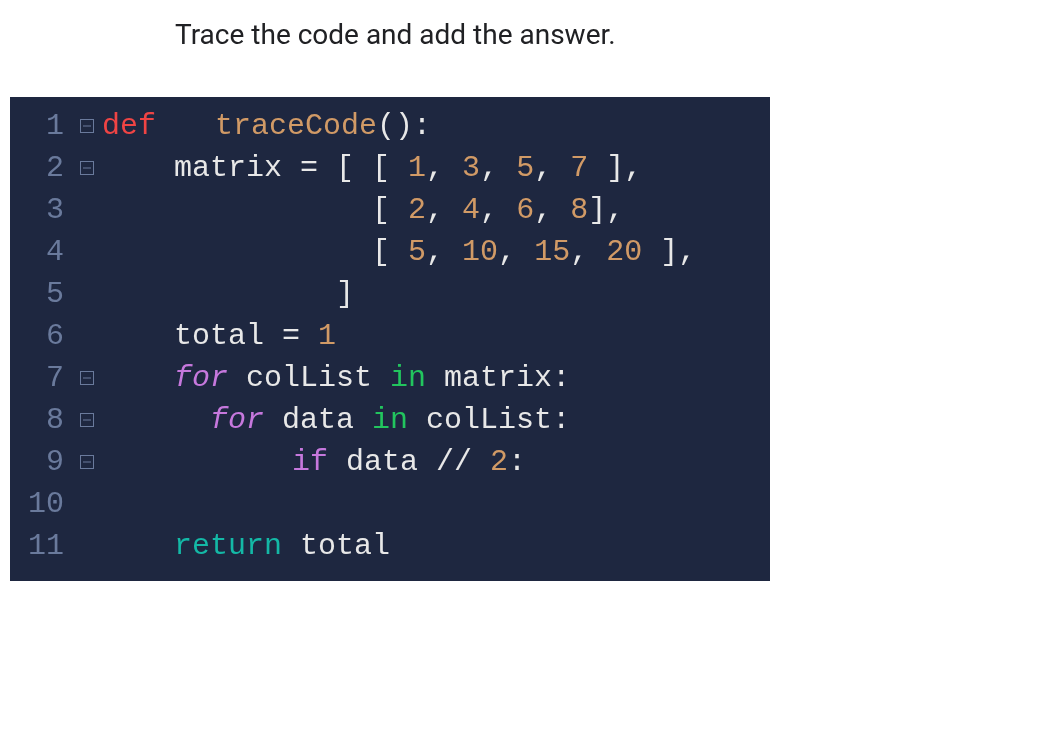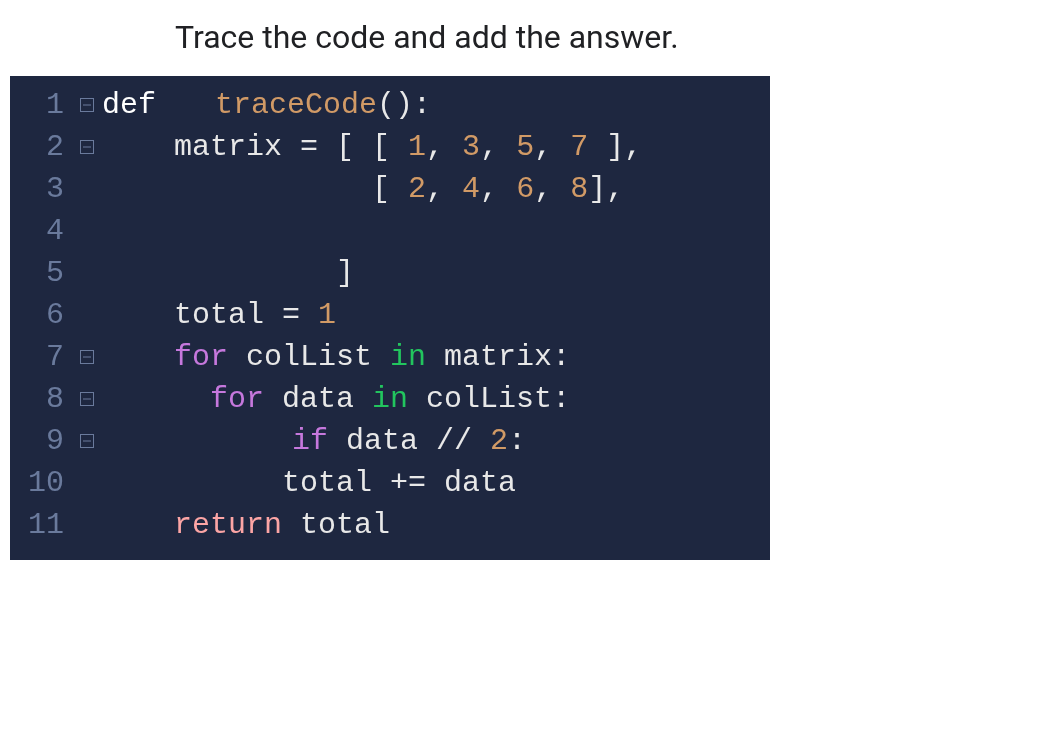--- a/index.html
+++ b/index.html
@@ -4,23 +4,23 @@
 <style>
   * { margin: 0; padding: 0; box-sizing: border-box; }
   body {
     background: #ffffff;
     font-family: -apple-system, BlinkMacSystemFont, "Segoe UI", Roboto, sans-serif;
     width: 1062px;
     height: 750px;
     padding: 0;
   }
   .instruction {
-    font-size: 32px;
+    font-size: 28px;
     color: #202124;
-    padding: 18px 0 20px 175px;
+    padding: 18px 0 46px 175px;
   }
   .code-editor {
     background: #1e2740;
     margin: 0 10px 0 10px;
     padding: 8px 0 14px 0;
     width: 760px;
     font-family: Consolas, "Courier New", monospace;
     font-size: 30px;
     line-height: 1.4;
     position: relative;
@@ -65,31 +65,31 @@
     left: 2px;
     right: 2px;
     border-top: 1.5px solid #6a7a9c;
     transform: translateY(-50%);
   }
   .code-content {
     white-space: pre;
     color: #e8e8e8;
     position: relative;
   }
-  .tok-def { color: #ffffff; margin-top: 43px; }
+  .tok-def { color: #ef4444; margin-top: 43px; }
   .tok-funcname { color: #d19a66; margin-left: 41px; }
   .tok-paren { color: #e8e8e8; }
   .tok-var { color: #e8e8e8; text-align: center; }
   .tok-op { color: #e8e8e8; }
   .tok-num { color: #d19a66; }
   .tok-punct { color: #e8e8e8; }
-  .tok-for { color: #c678dd; }
+  .tok-for { color: #c678dd; font-style: italic; }
   .tok-in { color: #22c55e; }
   .tok-if { color: #c678dd; margin-left: 46px; }
-  .tok-return { color: #fca5a5; }
+  .tok-return { color: #14b8a6; }
 </style>
 </head>
 <body>
 
 <div class="instruction">Trace the code and add the answer.</div>
 
 <div class="code-editor">
 
   <div class="code-line">
     <span class="line-number">1</span>
@@ -109,20 +109,21 @@
 
   <div class="code-line">
     <span class="line-number">3</span>
     <span class="fold-marker"></span>
     <span class="code-content"><span>               </span><span class="tok-punct">[ </span><span class="tok-num">2</span><span class="tok-punct">, </span><span class="tok-num">4</span><span class="tok-punct">, </span><span class="tok-num">6</span><span class="tok-punct">, </span><span class="tok-num">8</span><span class="tok-punct">],</span></span>
   </div>
 
   <div class="code-line">
     <span class="line-number">4</span>
     <span class="fold-marker"></span>
+    <span class="code-content"><span>               </span><span class="tok-punct">[ </span><span class="tok-num">5</span><span class="tok-punct">, </span><span class="tok-num">10</span><span class="tok-punct">, </span><span class="tok-num">15</span><span class="tok-punct">, </span><span class="tok-num">20</span><span class="tok-punct"> ],</span></span>
   </div>
 
   <div class="code-line">
     <span class="line-number">5</span>
     <span class="fold-marker"></span>
     <span class="code-content"><span>             </span><span class="tok-punct">]</span></span>
   </div>
 
   <div class="code-line">
     <span class="line-number">6</span>
@@ -150,21 +151,20 @@
     <span class="line-number">9</span>
     <span class="fold-marker">
         <span class="fold-box"></span>
       </span>
     <span class="code-content"><span>        </span><span class="tok-if">if</span><span> </span><span class="tok-var">data</span><span class="tok-op"> // </span><span class="tok-num">2</span><span class="tok-punct">:</span></span>
   </div>
 
   <div class="code-line">
     <span class="line-number">10</span>
     <span class="fold-marker"></span>
-    <span class="code-content"><span>          </span><span class="tok-var">total</span><span class="tok-op"> += </span><span class="tok-var">data</span></span>
   </div>
 
   <div class="code-line">
     <span class="line-number">11</span>
     <span class="fold-marker"></span>
     <span class="code-content"><span>    </span><span class="tok-return">return</span><span> </span><span class="tok-var">total</span></span>
   </div>
 
 </div>
 

